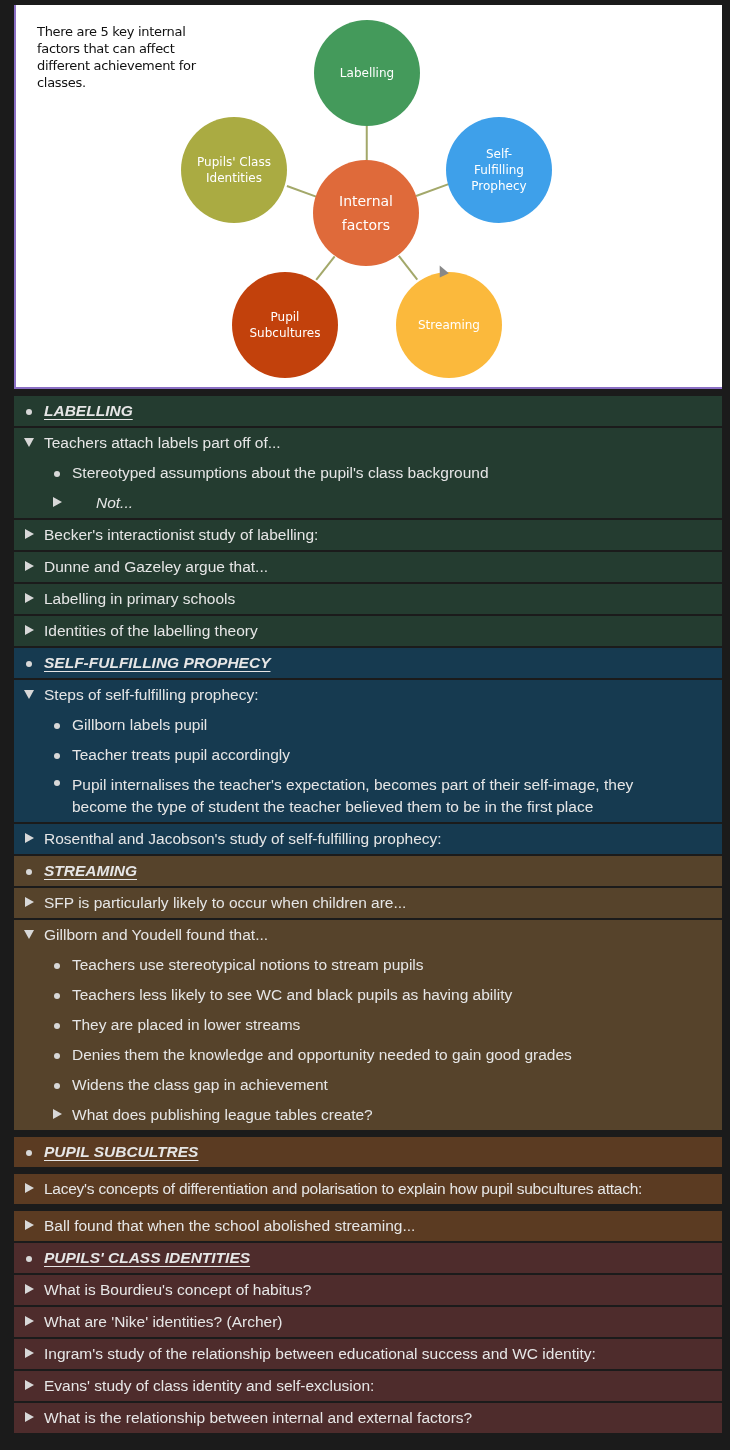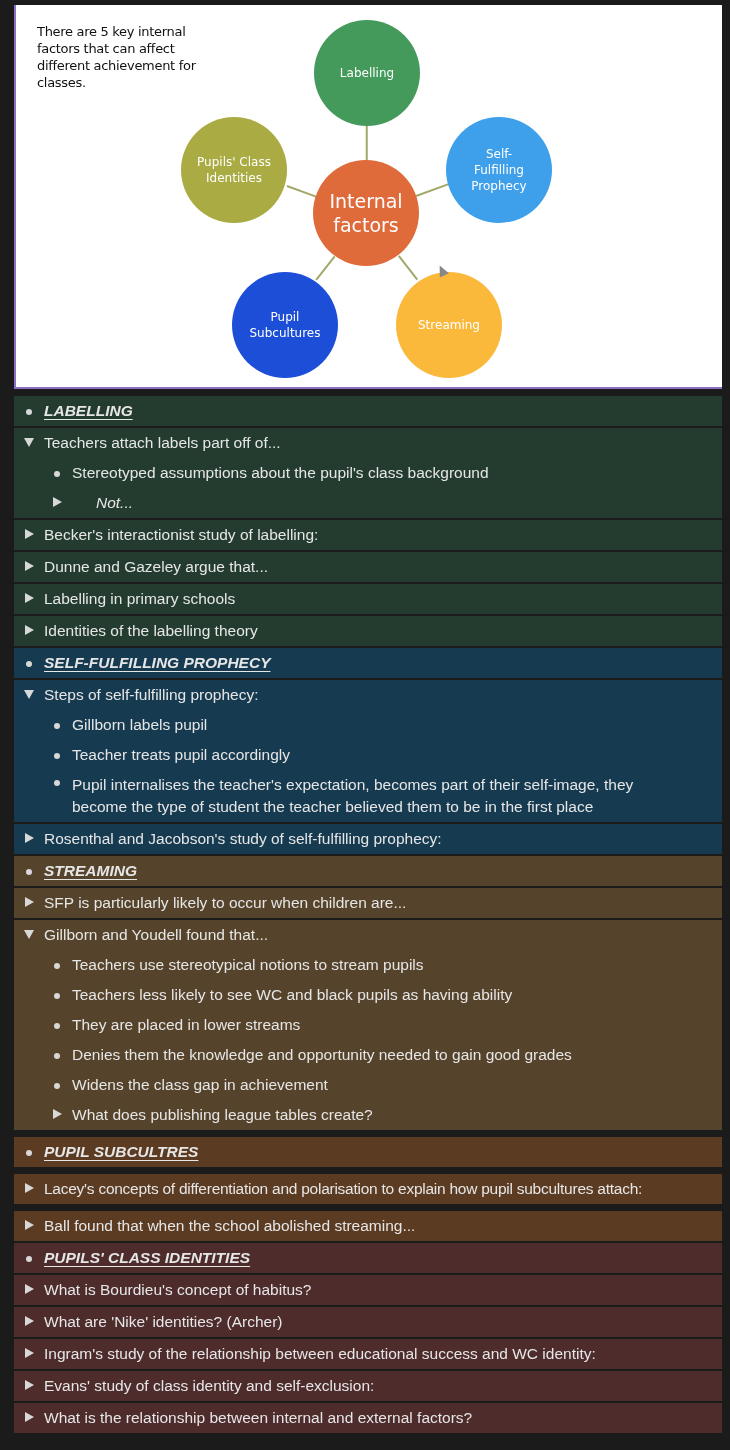--- a/index.html
+++ b/index.html
@@ -44,27 +44,27 @@
 
   <div class="circle" style="left:298px;top:15px;width:106px;height:106px;background:#449a5b;">
     <span>Labelling</span>
   </div>
   <div class="circle" style="left:430px;top:112px;width:106px;height:106px;background:#3ea0ea;">
     <span style="width:70px;">Self-Fulfilling Prophecy</span>
   </div>
   <div class="circle" style="left:380px;top:267px;width:106px;height:106px;background:#fbb93c;">
     <span>Streaming</span>
   </div>
-  <div class="circle" style="left:216px;top:267px;width:106px;height:106px;background:#1d4ed8;">
+  <div class="circle" style="left:216px;top:267px;width:106px;height:106px;background:#c2410c;">
     <span style="width:80px;">Pupil Subcultures</span>
   </div>
   <div class="circle" style="left:165px;top:112px;width:106px;height:106px;background:#aaab42;">
     <span style="width:80px;">Pupils' Class Identities</span>
   </div>
-  <div class="circle" style="left:297px;top:155px;width:106px;height:106px;background:#df6a3a;font-size:19px;line-height:24px;">
+  <div class="circle" style="left:297px;top:155px;width:106px;height:106px;background:#df6a3a;font-size:14px;line-height:24px;">
     <span style="width:80px;">Internal factors</span>
   </div>
   <div class="cursor"></div>
 </div>
 
 <div class="outline">
 
   <div class="row g heading">
     <div class="line-item">
         <span class="marker"><span class="dot"></span></span>

